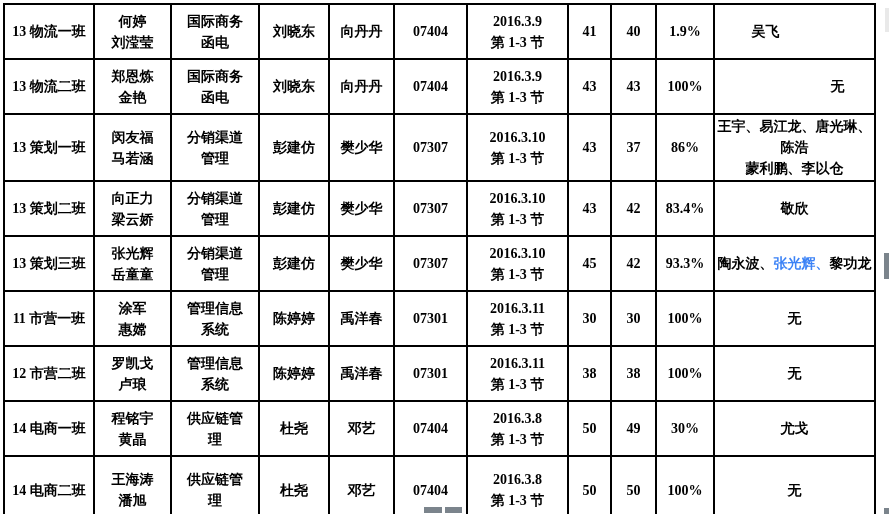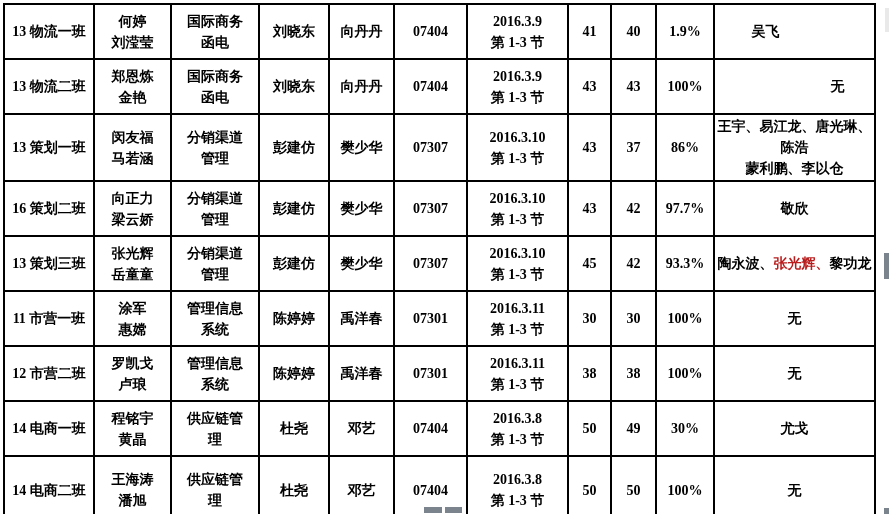--- a/index.html
+++ b/index.html
@@ -132,44 +132,44 @@
           <td><span class="cell-inner">彭建仿</span></td>
           <td><span class="cell-inner">樊少华</span></td>
           <td><span class="cell-inner">07307</span></td>
           <td><span class="cell-inner"><span>2016.3.10</span><br><span>第 1-3 节</span></span></td>
           <td><span class="cell-inner">43</span></td>
           <td><span class="cell-inner">37</span></td>
           <td><span class="cell-inner">86%</span></td>
           <td><span class="cell-inner"><span>王宇、易江龙、唐光琳、</span><br><span>陈浩</span><br><span>蒙利鹏、李以仓</span></span></td>
         </tr>
         <tr>
-          <td><span class="cell-inner">16 策划二班</span></td>
+          <td><span class="cell-inner">13 策划二班</span></td>
           <td><span class="cell-inner"><span>向正力</span><br><span>梁云娇</span></span></td>
           <td><span class="cell-inner"><span>分销渠道</span><br><span>管理</span></span></td>
           <td><span class="cell-inner">彭建仿</span></td>
           <td><span class="cell-inner">樊少华</span></td>
           <td><span class="cell-inner">07307</span></td>
           <td><span class="cell-inner"><span>2016.3.10</span><br><span>第 1-3 节</span></span></td>
           <td><span class="cell-inner">43</span></td>
           <td><span class="cell-inner">42</span></td>
-          <td><span class="cell-inner">97.7%</span></td>
+          <td><span class="cell-inner">83.4%</span></td>
           <td><span class="cell-inner"><span>敬欣</span></span></td>
         </tr>
         <tr>
           <td><span class="cell-inner">13 策划三班</span></td>
           <td><span class="cell-inner"><span>张光辉</span><br><span>岳童童</span></span></td>
           <td><span class="cell-inner"><span>分销渠道</span><br><span>管理</span></span></td>
           <td><span class="cell-inner">彭建仿</span></td>
           <td><span class="cell-inner">樊少华</span></td>
           <td><span class="cell-inner">07307</span></td>
           <td><span class="cell-inner"><span>2016.3.10</span><br><span>第 1-3 节</span></span></td>
           <td><span class="cell-inner">45</span></td>
           <td><span class="cell-inner">42</span></td>
           <td><span class="cell-inner">93.3%</span></td>
-          <td><span class="cell-inner"><span>陶永波、</span><span style="color: #b91c1c;">张光辉、</span><span>黎功龙</span></span></td>
+          <td><span class="cell-inner"><span>陶永波、</span><span style="color: #3b82f6;">张光辉、</span><span>黎功龙</span></span></td>
         </tr>
         <tr>
           <td><span class="cell-inner">11 市营一班</span></td>
           <td><span class="cell-inner"><span>涂军</span><br><span>惠嫦</span></span></td>
           <td><span class="cell-inner"><span>管理信息</span><br><span>系统</span></span></td>
           <td><span class="cell-inner">陈婷婷</span></td>
           <td><span class="cell-inner">禹洋春</span></td>
           <td><span class="cell-inner">07301</span></td>
           <td><span class="cell-inner"><span>2016.3.11</span><br><span>第 1-3 节</span></span></td>
           <td><span class="cell-inner">30</span></td>

